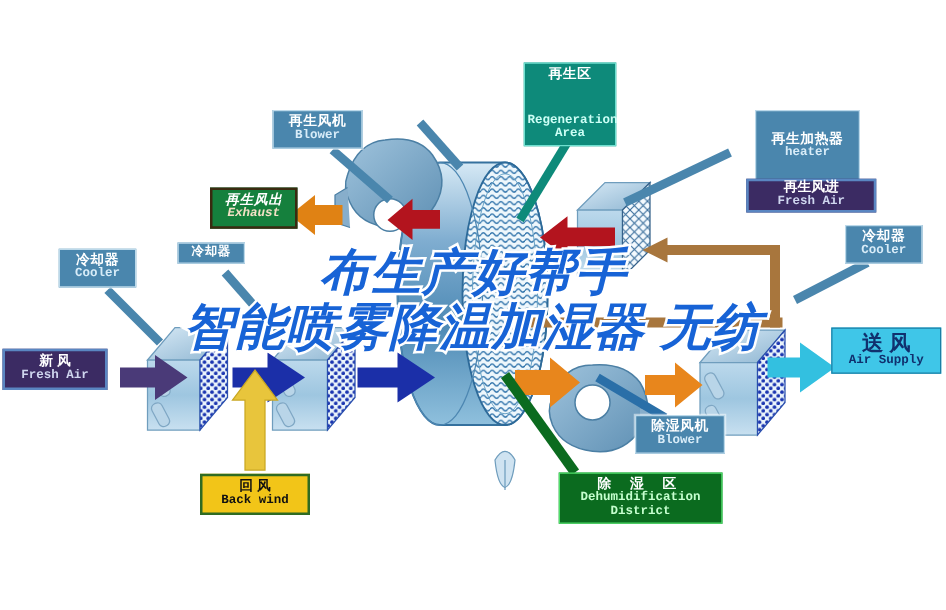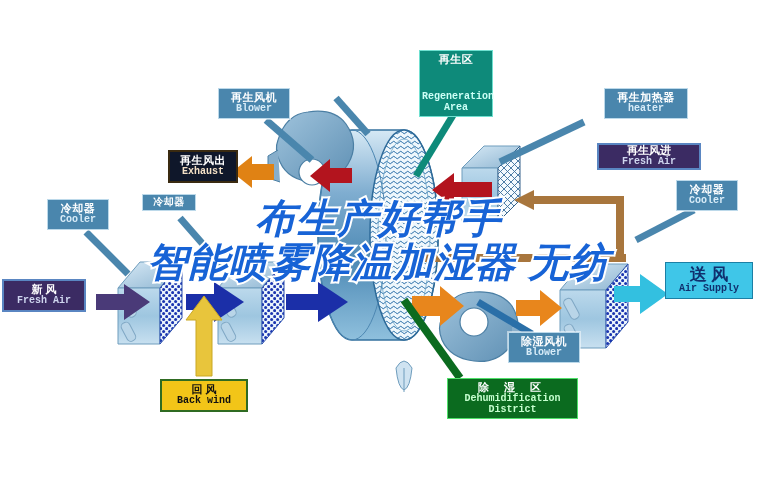--- a/index.html
+++ b/index.html
@@ -13,21 +13,21 @@
   .lbl .cn{display:block;font-weight:bold;letter-spacing:.5px;}
   .lbl .en{display:block;font-family:"Liberation Mono",monospace;font-weight:bold;}
 
   
   .steel{background:#4a86ad;border:1px solid #bcd9ea;color:#e8f4fb;
          box-shadow:0 0 0 1px rgba(255,255,255,.5);}
   .steel .cn{font-size:11px;color:#ffffff;}
   .steel .en{font-size:10px;color:#d8ecf8;}
 
   
-  .orange{background:#0f172a;border:2px solid #3a2a10;color:#fff;}
+  .orange{background:#15803d;border:2px solid #3a2a10;color:#fff;font-style:italic;}
   .orange .cn{font-size:11px;color:#ffffff;}
   .orange .en{font-size:10px;color:#f3e0c6;}
 
   
   .purple{background:#3b2b63;border:2px solid #5a86c2;color:#dfe4f5;}
   .purple .cn{font-size:11px;color:#ffffff;letter-spacing:6px;}
   .purple .en{font-size:10px;color:#cfd6ef;}
 
   
   .teal{background:#0e8a7a;border:1px solid #6fe0d0;color:#d8fff8;}
@@ -224,21 +224,21 @@
   <div class="lbl steel" style="left:218px;top:88px;width:72px;padding:3px 2px;">
     <span class="cn">再生风机</span>
     <span class="en">Blower</span>
   </div>
 
   <div class="lbl teal" style="left:419px;top:50px;width:74px;padding:3px 2px;white-space:normal;">
     <span class="cn">再生区</span>
     <span class="en" style="white-space:normal;">Regeneration Area</span>
   </div>
 
-  <div class="lbl steel" style="left:604px;top:88px;width:84px;padding:3px 2px;">
+  <div class="lbl steel" style="left:604px;top:88px;width:84px;padding:17px 2px;">
     <span class="cn">再生加热器</span>
     <span class="en">heater</span>
   </div>
 
   <div class="lbl purple" style="left:597px;top:143px;width:104px;padding:0 2px;">
     <span class="cn" style="letter-spacing:0;">再生风进</span>
     <span class="en">Fresh Air</span>
   </div>
 
   <div class="lbl orange" style="left:168px;top:150px;width:70px;padding:3px 2px;">

